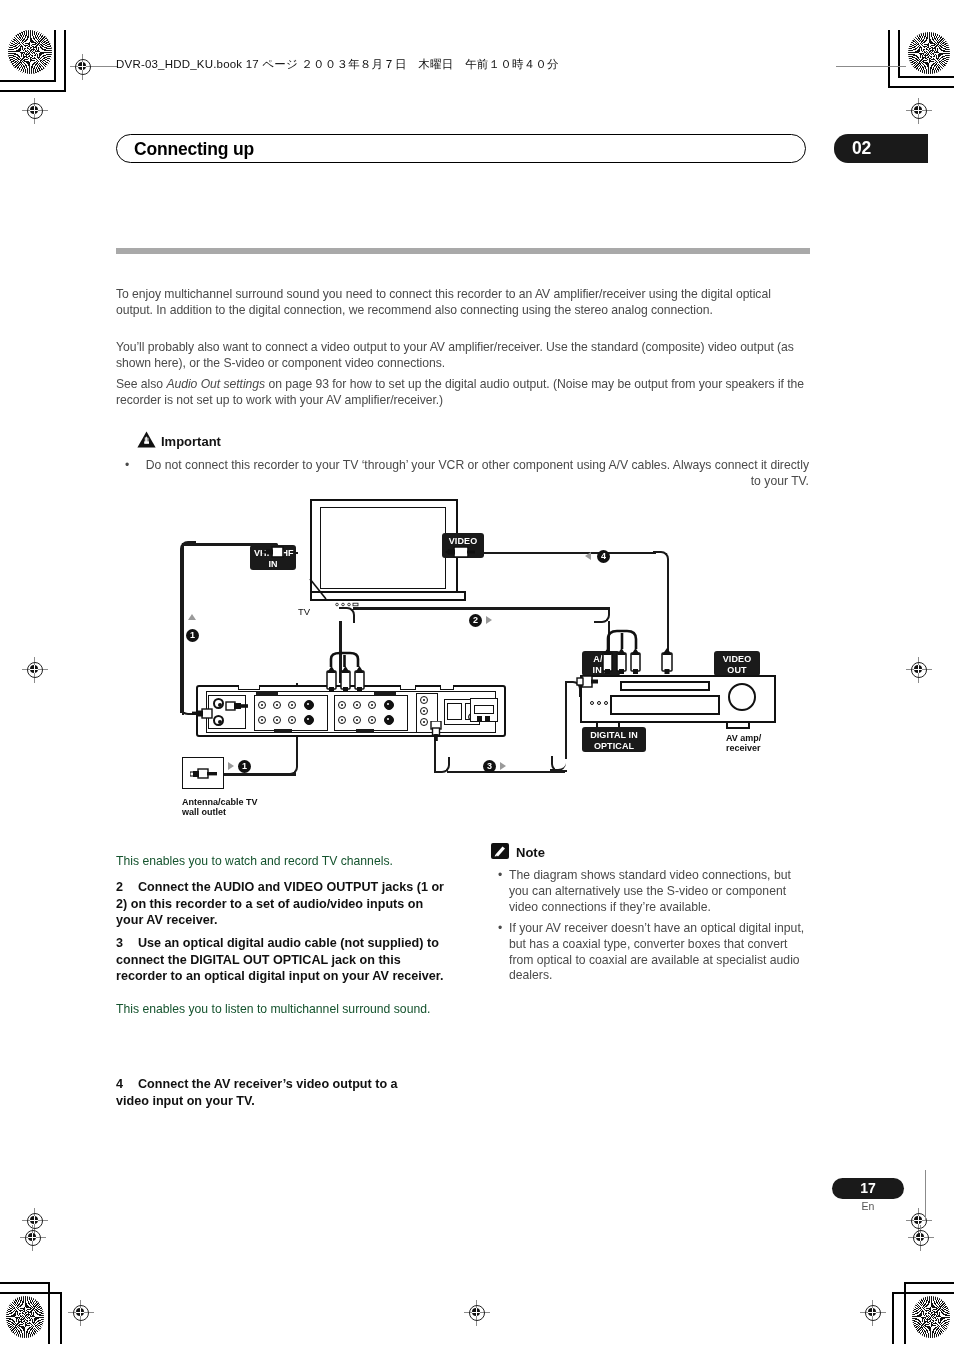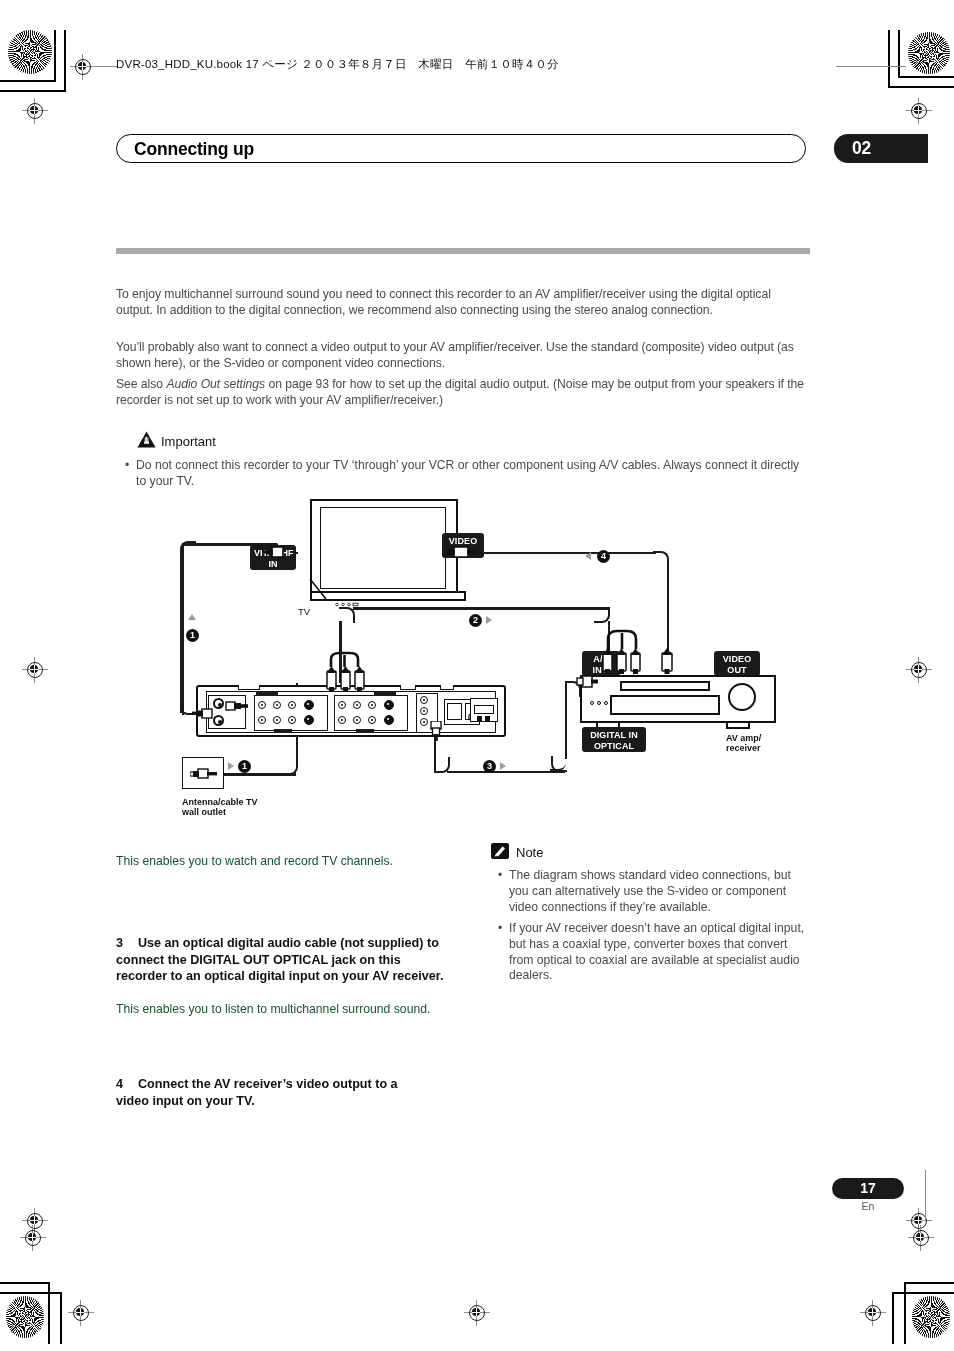--- a/index.html
+++ b/index.html
@@ -123,37 +123,37 @@
     color: #4a4a4a;
     font-size: 12.2px;
     line-height: 15.6px;
     letter-spacing: -0.05px;
   }
   .para em { font-style: italic; text-align: right; }
 
   .adm-title {
     position: absolute;
     font-size: 13px;
-    font-weight: normal;
+    font-weight: bold;
     color: #111;
   }
   .adm-icon {
     position: absolute;
     width: 19px; height: 17px;
   }
   .bullet {
     position: absolute;
     color: #4a4a4a;
     font-size: 12.2px;
     line-height: 15.6px;
   }
   .bullet .bdot {
     position: absolute; left: 0; top: 0;
   }
-  .bullet .btxt { display: block; padding-left: 11px; }
+  .bullet .btxt { display: block; padding-left: 11px; text-align: right; }
 
   
   .step-h {
     position: absolute;
     font-size: 12.6px;
     font-weight: bold;
     color: #111;
     line-height: 16.6px;
   }
   .step-h .n { display: inline-block; width: 22px; }
@@ -795,20 +795,23 @@
     <div class="cnum" style="left:313px; top:265px;">3</div>
     <div class="tri right" style="left:330px; top:267px;"></div>
 
     <div class="tri left" style="left:415px; top:57px;"></div>
     <div class="cnum" style="left:427px; top:55px;">4</div>
 
   </div>
 
   <div class="step-b" style="left:116px; top:854px; width:330px;">This enables you to watch and record TV channels.</div>
 
+  <div class="step-h" style="left:116px; top:879px; width:330px;">
+    <span class="n">2</span><span>Connect the AUDIO and VIDEO OUTPUT jacks (1 or 2) on this recorder to a set of audio/video inputs on your AV receiver.</span>
+  </div>
 
   <div class="step-h" style="left:116px; top:935px; width:332px;">
     <span class="n">3</span><span>Use an optical digital audio cable (not supplied) to connect the DIGITAL OUT OPTICAL jack on this recorder to an optical digital input on your AV receiver.</span>
   </div>
   <div class="step-b" style="left:116px; top:1002px; width:315px;">This enables you to listen to multichannel surround sound.</div>
 
   <div class="step-h" style="left:116px; top:1042px; width:315px;margin-top:34px;">
     <span class="n">4</span><span>Connect the AV receiver’s video output to a video input on your TV.</span>
   </div>
 

